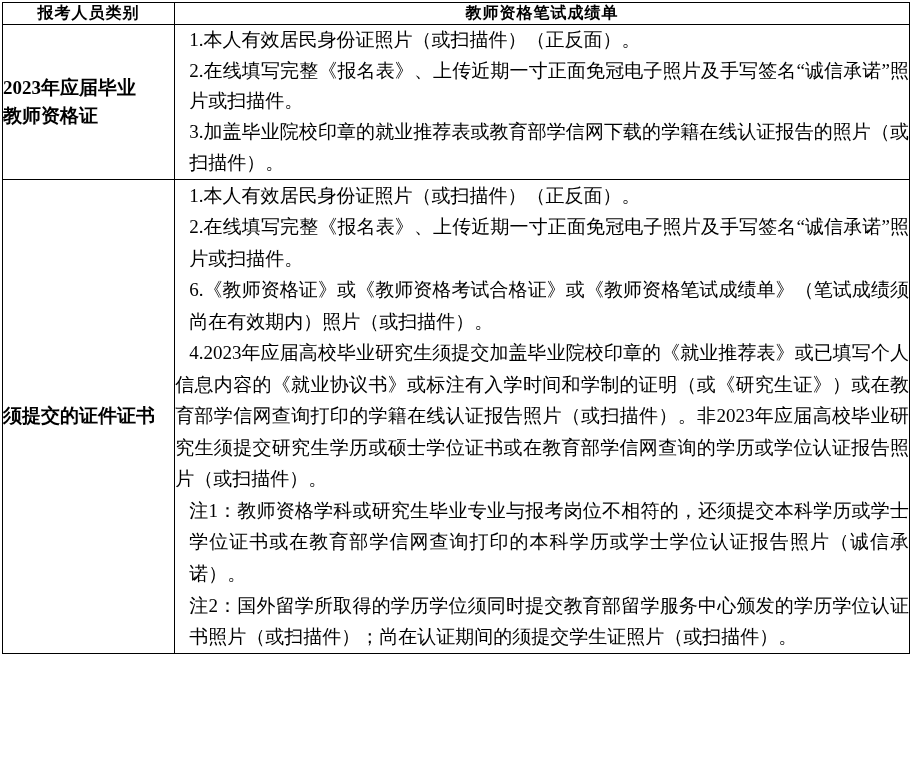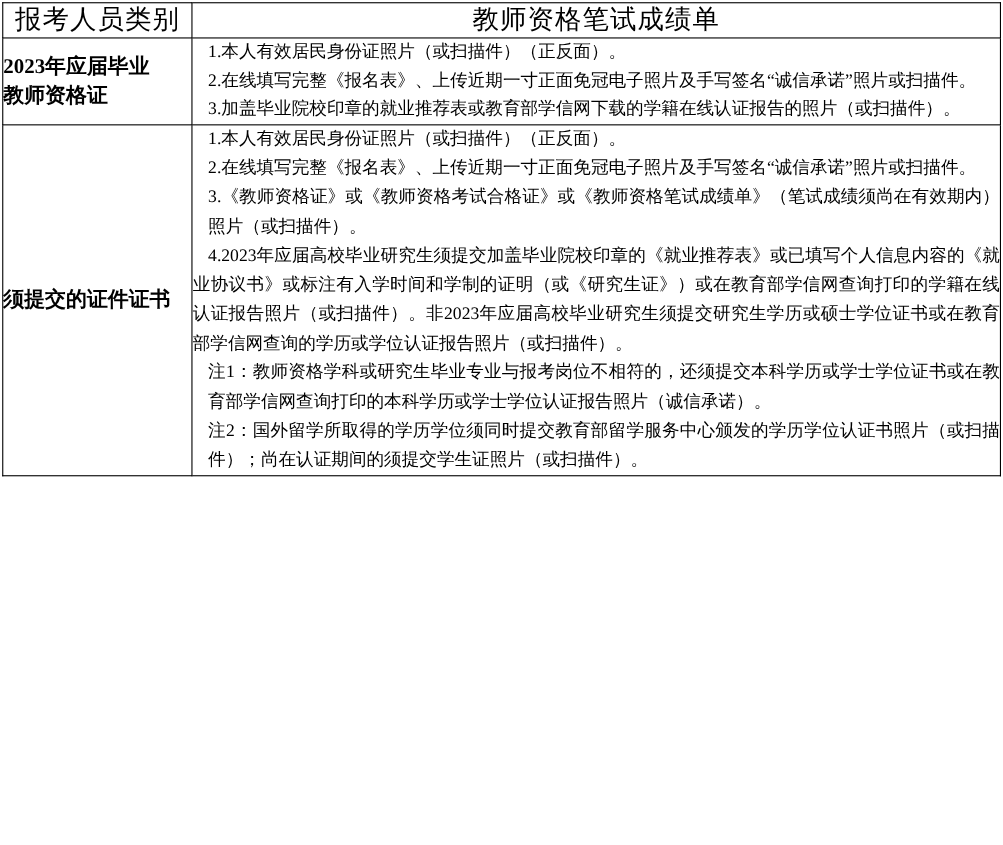--- a/index.html
+++ b/index.html
@@ -23,38 +23,38 @@
   .doc-table th, .doc-table td {
     border: 1px solid #000000;
     vertical-align: middle;
     padding: 0;
   }
   .col-cat { width: 172px; }
   .col-docs { width: 734px; }
 
   .hdr-cell {
     text-align: center;
-    font-weight: normal;
-    font-size: 24px;
+    font-weight: bold;
+    font-size: 16px;
     letter-spacing: 1px;
     padding: 12px 4px 12px 4px;
     line-height: 1.3;
     margin-top: 12px;
   }
   .cat-cell {
     text-align: left;
     font-weight: bold;
     font-size: 19px;
     line-height: 1.45;
     padding: 6px 2px;
   }
   .cat-cell .cat-line { display: block; white-space: nowrap; }
 
   .docs-cell {
-    font-size: 16px;
+    font-size: 19px;
     line-height: 1.62;
     padding: 10px 14px 10px 16px;
     text-align: justify;
     text-justify: inter-ideograph;
   }
   .docs-cell p {
     margin: 0;
     text-indent: 0;
     padding-left: 14px;
     text-indent: -0px;
@@ -91,20 +91,20 @@
         <p>3.加盖毕业院校印章的就业推荐表或教育部学信网下载的学籍在线认证报告的照片（或扫描件）。</p>
       </td>
     </tr>
     <tr class="row-b">
       <td class="cat-cell">
         <span class="cat-line">须提交的证件证书</span>
       </td>
       <td class="docs-cell">
         <p>1.本人有效居民身份证照片（或扫描件）（正反面）。</p>
         <p>2.在线填写完整《报名表》、上传近期一寸正面免冠电子照片及手写签名“诚信承诺”照片或扫描件。</p>
-        <p>3.《教师资格证》或《教师资格考试合格证》或《教师资格笔试成绩单》（笔试成绩须尚在有效期内）照片（或扫描件）。</p>
+        <p>6.《教师资格证》或《教师资格考试合格证》或《教师资格笔试成绩单》（笔试成绩须尚在有效期内）照片（或扫描件）。</p>
         <p class="indented">4.2023年应届高校毕业研究生须提交加盖毕业院校印章的《就业推荐表》或已填写个人信息内容的《就业协议书》或标注有入学时间和学制的证明（或《研究生证》）或在教育部学信网查询打印的学籍在线认证报告照片（或扫描件）。非2023年应届高校毕业研究生须提交研究生学历或硕士学位证书或在教育部学信网查询的学历或学位认证报告照片（或扫描件）。</p>
         <p>注1：教师资格学科或研究生毕业专业与报考岗位不相符的，还须提交本科学历或学士学位证书或在教育部学信网查询打印的本科学历或学士学位认证报告照片（诚信承诺）。</p>
         <p>注2：国外留学所取得的学历学位须同时提交教育部留学服务中心颁发的学历学位认证书照片（或扫描件）；尚在认证期间的须提交学生证照片（或扫描件）。</p>
       </td>
     </tr>
   </tbody>
 </table>
 
 </body></html>

